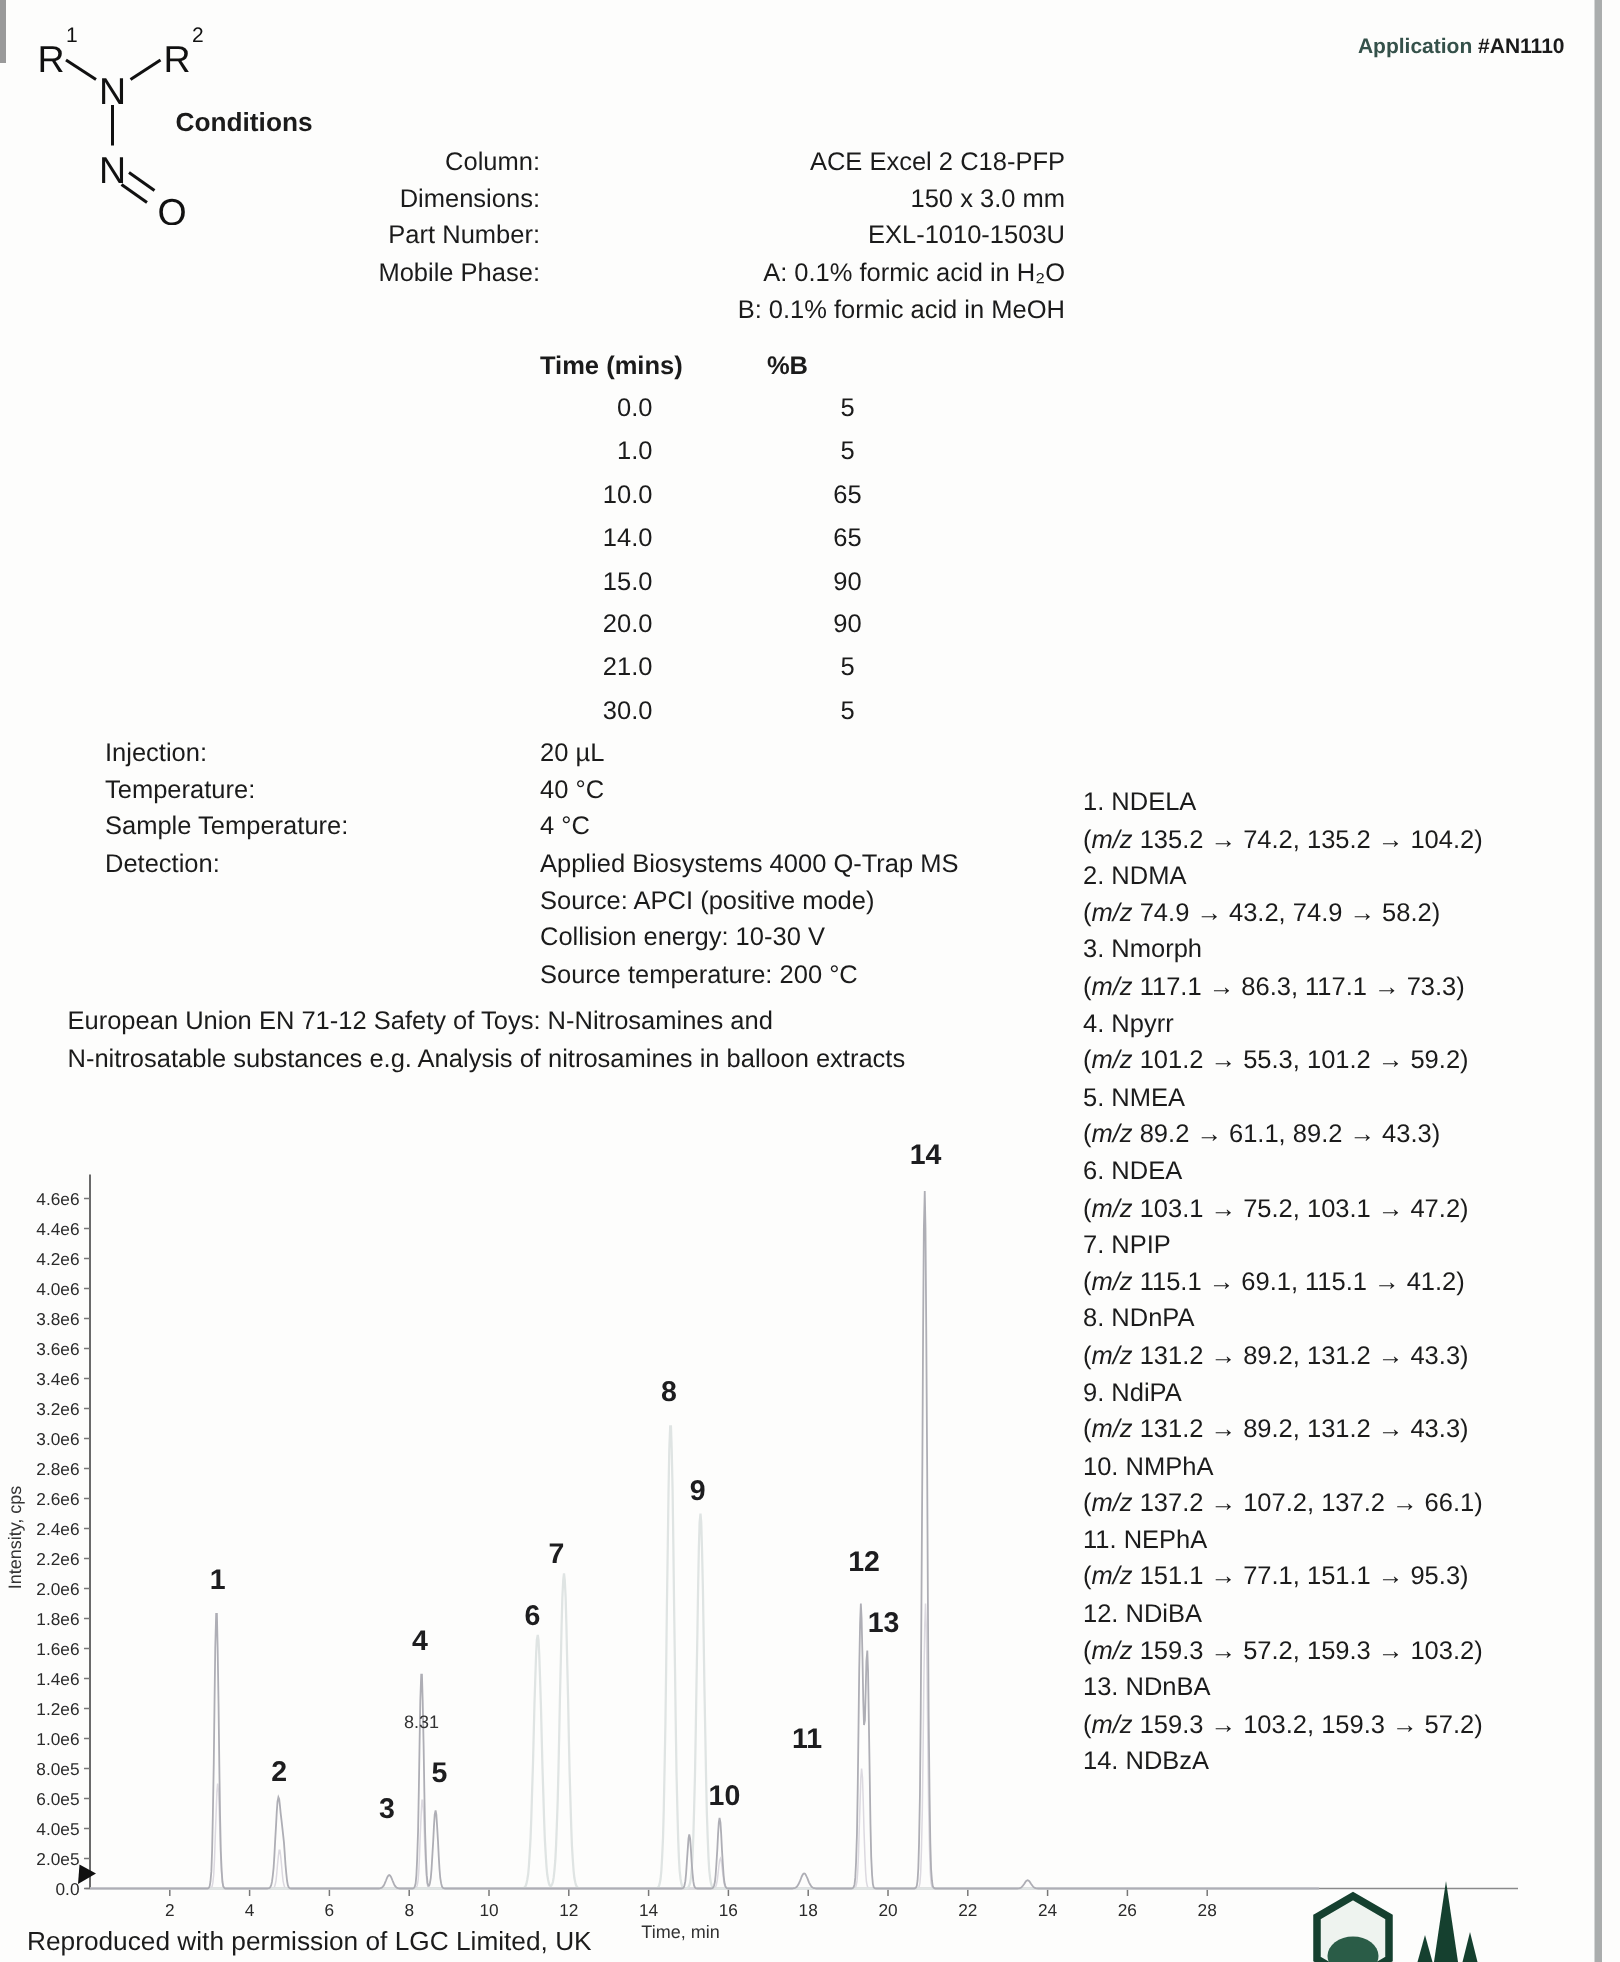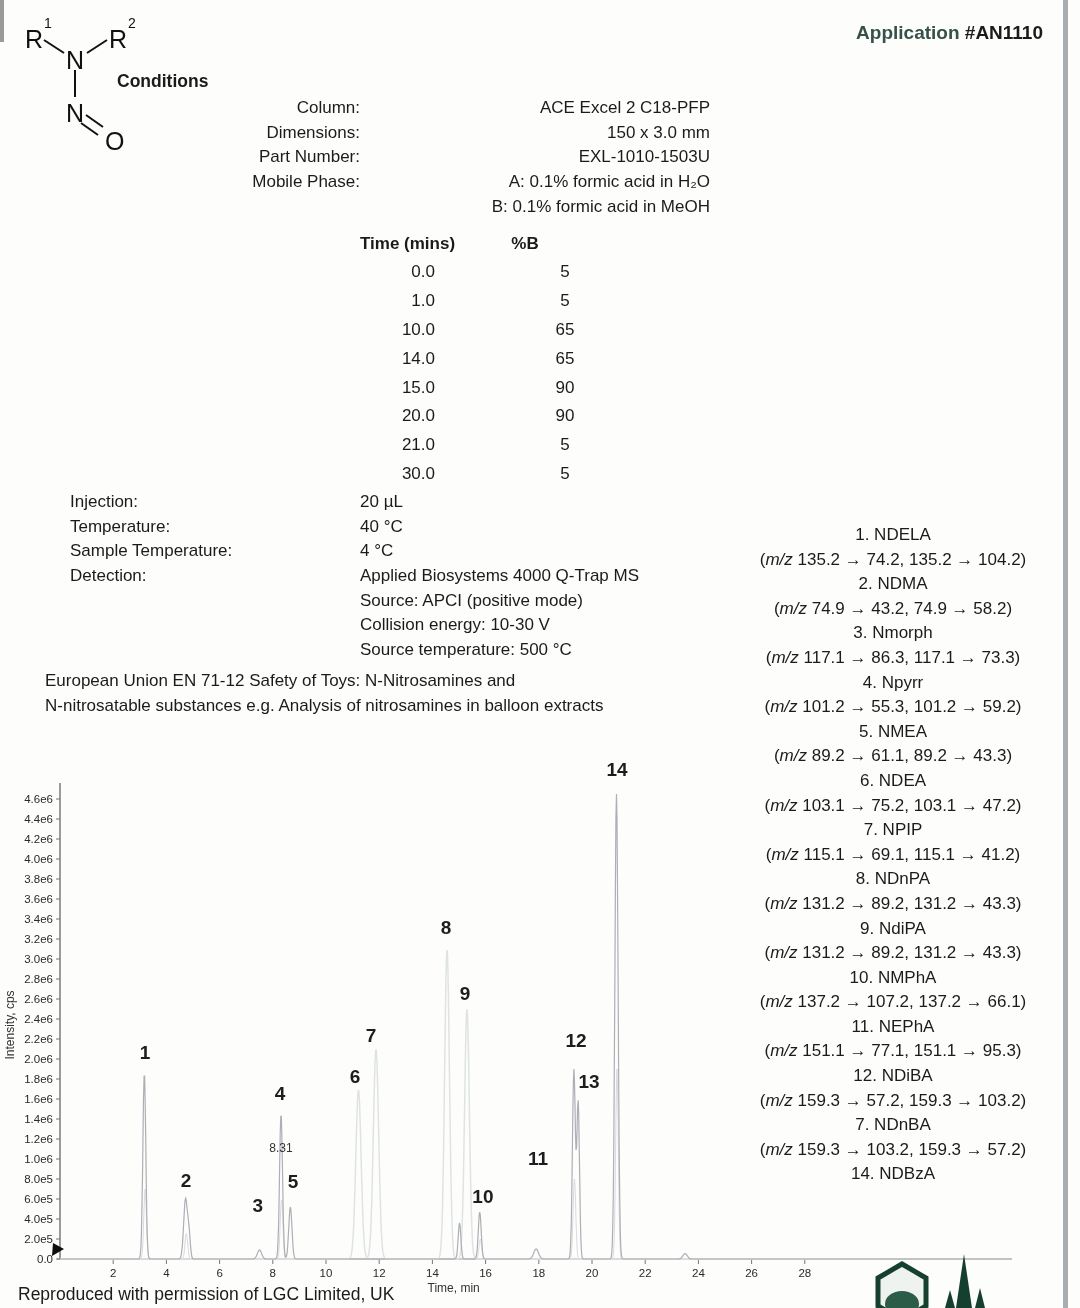--- a/index.html
+++ b/index.html
@@ -5,42 +5,42 @@
   html,body{margin:0;padding:0;}
   body{
     width:1080px;height:1308px;position:relative;overflow:hidden;
     background:#fdfdfc;color:#1b1b1b;
     font-family:"Liberation Sans","DejaVu Sans",sans-serif;
     font-size:17px;
   }
   .abs{position:absolute;}
   .bold{font-weight:bold;margin-left:47px;}
   
-  #app-header{top:22px;right:37px;font-size:19px;font-weight:bold;}
+  #app-header{top:22px;right:37px;font-size:14px;font-weight:bold;}
   #app-header .app-word{color:#35514a;}
   
   .kv-block{left:70px;width:640px;}
   #conditions-rows{top:96px;text-align:right;}
   #params-rows{top:490px;}
   .kv-row{display:flex;height:24.7px;line-height:24.7px;}
   .kv-label{width:290px;flex:0 0 290px;}
   .kv-value{flex:1;}
   #conditions-title{left:70px;top:71px;font-size:17.5px;}
   
   #gradient{left:360px;top:229px;width:240px;}
   .grad-header{display:flex;height:29px;line-height:29px;font-weight:bold;}
   .grad-h1{width:115px;}
   .grad-h2{width:125px;text-align:center;margin-left:20px;width:60px;}
   .grad-row{display:flex;height:28.9px;line-height:28.9px;}
   .grad-time{width:75px;text-align:right;}
   .grad-b{width:60px;text-align:center;margin-left:100px;}
   
   #chrom-title{left:45px;top:668px;width:700px;line-height:25px;}
   
-  #compounds{left:722px;top:523px;width:342px;text-align:center;line-height:24.6px;z-index:5;}
+  #compounds{left:722px;top:523px;width:342px;line-height:24.6px;z-index:5;}
   .mz i{}
   
   #chart{left:0;top:755px;z-index:1;}
   text.tick{font-size:11.5px;fill:#2a2a2a;font-family:"Liberation Sans",sans-serif;}
   text.axis-label{font-size:12px;fill:#333;font-family:"Liberation Sans",sans-serif;}
   text.peak-num{font-size:19px;font-weight:600;fill:#1d1d1f;font-family:"Liberation Sans",sans-serif;}
   text.peak-ann{font-size:12px;fill:#333;font-family:"Liberation Sans",sans-serif;}
   
   #structure text{font-family:"Liberation Sans",sans-serif;fill:#111;}
   .atom{font-size:25px;}
@@ -150,21 +150,21 @@
     <div class="kv-row">
       <div class="kv-label"></div>
       <div class="kv-value">Source: APCI (positive mode)</div>
     </div>
     <div class="kv-row">
       <div class="kv-label"></div>
       <div class="kv-value">Collision energy: 10-30 V</div>
     </div>
     <div class="kv-row">
       <div class="kv-label"></div>
-      <div class="kv-value">Source temperature: 500 °C</div>
+      <div class="kv-value">Source temperature: 200 °C</div>
     </div>
   </div>
 
 <svg class="abs" id="structure" width="200" height="150" viewBox="0 0 200 150">
   <line x1="44" y1="40" x2="64" y2="53" stroke="#111" stroke-width="2"></line>
   <line x1="107" y1="40" x2="87" y2="53" stroke="#111" stroke-width="2"></line>
   <line x1="75" y1="70" x2="75" y2="97" stroke="#111" stroke-width="2"></line>
   <line x1="86" y1="115" x2="103" y2="127" stroke="#111" stroke-width="2"></line>
   <line x1="81" y1="123" x2="98" y2="135" stroke="#111" stroke-width="2"></line>
   <text class="atom" x="25" y="48">R</text>
@@ -225,21 +225,21 @@
     </div>
     <div>
       <div class="cname">11. NEPhA</div>
       <div class="mz">(<i>m/z</i> 151.1 → 77.1, 151.1 → 95.3)</div>
     </div>
     <div>
       <div class="cname">12. NDiBA</div>
       <div class="mz">(<i>m/z</i> 159.3 → 57.2, 159.3 → 103.2)</div>
     </div>
     <div>
-      <div class="cname">7. NDnBA</div>
+      <div class="cname">13. NDnBA</div>
       <div class="mz">(<i>m/z</i> 159.3 → 103.2, 159.3 → 57.2)</div>
     </div>
     <div>
       <div class="cname">14. NDBzA</div>
     </div>
   </div>
 
 <svg class="abs" id="chart" width="1070" height="545">
     <line x1="60" y1="28" x2="60" y2="504" stroke="#5a5a5a" stroke-width="1.2"></line>
     <line x1="57" y1="504" x2="1012" y2="504" stroke="#8a8a8a" stroke-width="1.1"></line>

